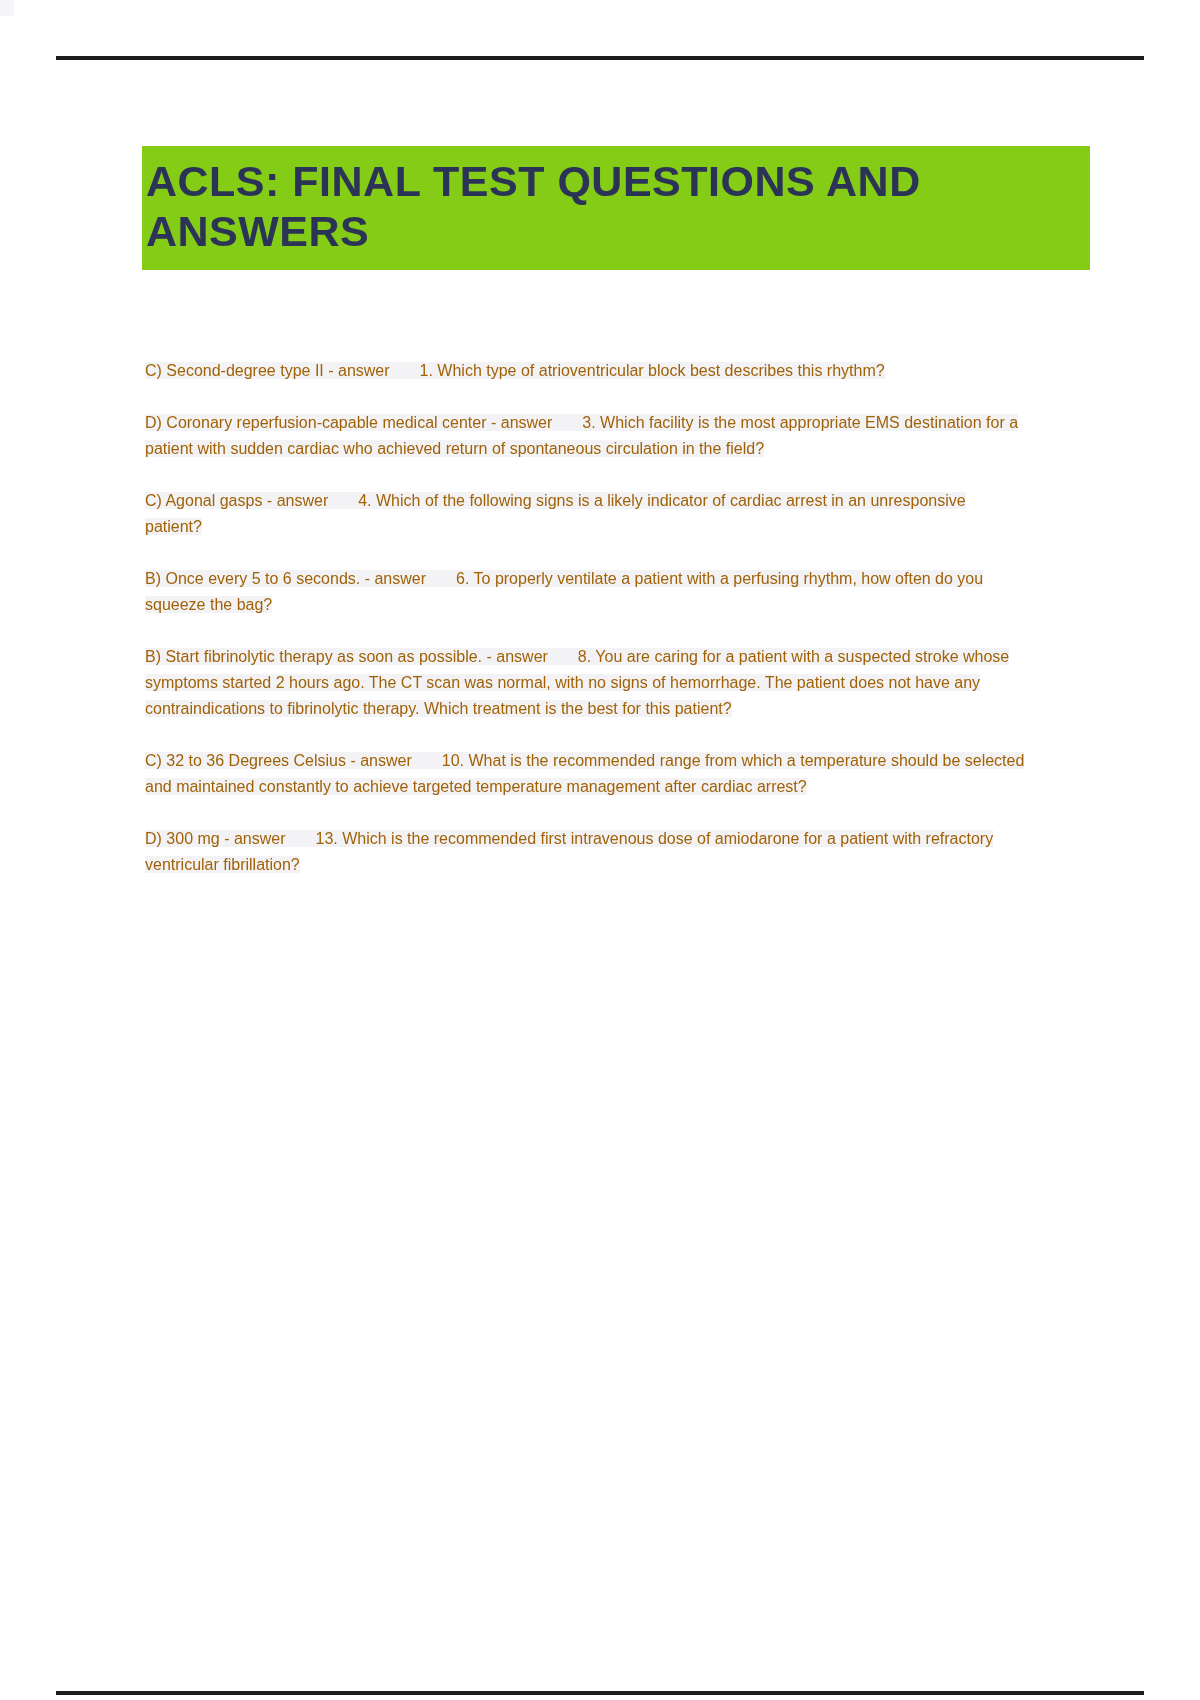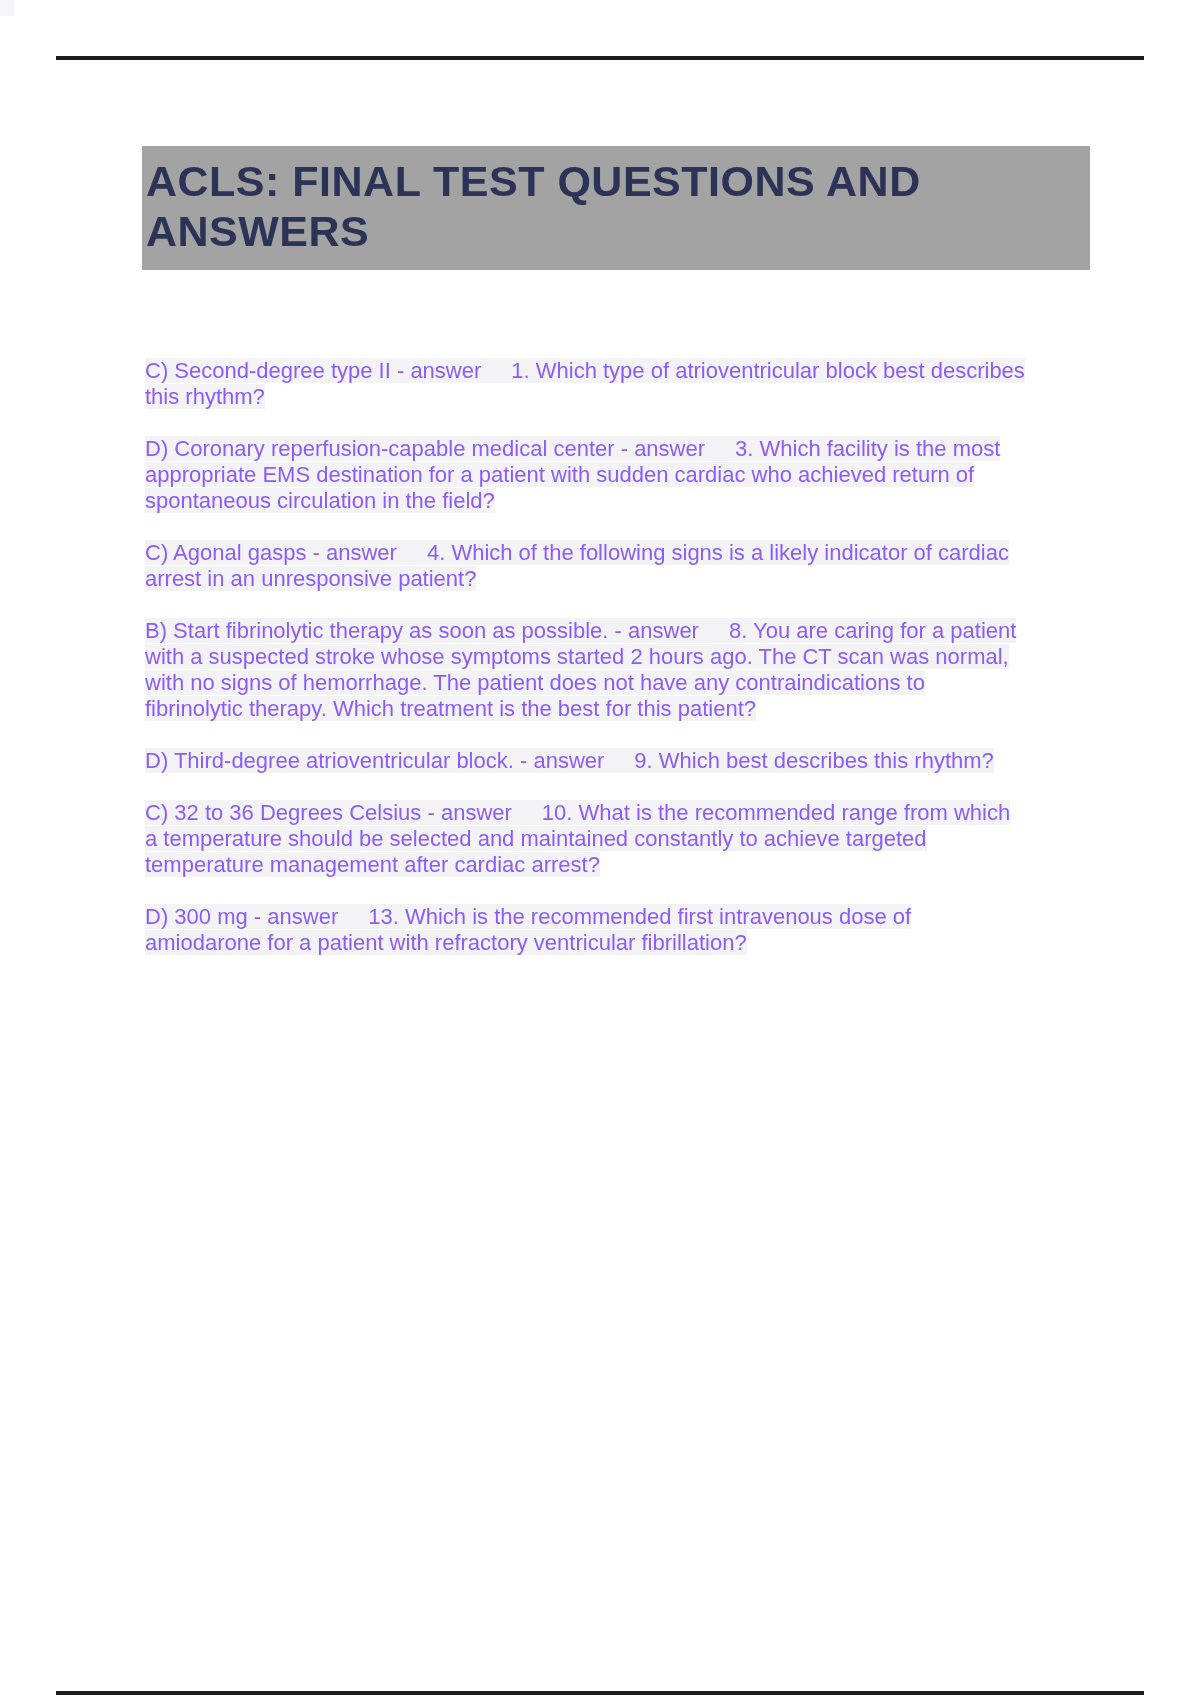--- a/index.html
+++ b/index.html
@@ -26,40 +26,40 @@
   }
   .rule.top { top: 56px; }
   .rule.bottom { top: 1691px; }
   .title-block {
     position: absolute;
     left: 142px;
     top: 146px;
     width: 948px;
     box-sizing: border-box;
     padding: 10px 8px 14px 4px;
-    background: #a3a3a3;
+    background: #84cc16;
   }
   .title-text {
     font-size: 43px;
     font-weight: bold;
     line-height: 50px;
     color: #2b3356;
     letter-spacing: 0.5px;
   }
   .content {
     position: absolute;
     left: 145px;
     top: 358px;
     width: 880px;
   }
   .qa {
     margin: 0 0 26px 0;
-    font-size: 22px;
+    font-size: 16px;
     line-height: 26px;
-    color: #8b5cf6;
+    color: #a16207;
   }
   .hl {
     background: #f3f3f6;
   }
   .tab {
     display: inline-block;
     width: 30px;
   }
 </style>
 </head>
@@ -78,25 +78,25 @@
   <div class="content">
 
     <p class="qa"><span class="hl"><span>C) Second-degree type II</span> <span>- answer</span><span class="tab"></span><span>1. Which type of atrioventricular block best describes this rhythm?</span></span></p>
 
 
     <p class="qa"><span class="hl"><span>D) Coronary reperfusion-capable medical center</span> <span>- answer</span><span class="tab"></span><span>3. Which facility is the most appropriate EMS destination for a patient with sudden cardiac who achieved return of spontaneous circulation in the field?</span></span></p>
 
     <p class="qa"><span class="hl"><span>C) Agonal gasps</span> <span>- answer</span><span class="tab"></span><span>4. Which of the following signs is a likely indicator of cardiac arrest in an unresponsive patient?</span></span></p>
 
 
+    <p class="qa"><span class="hl"><span>B) Once every 5 to 6 seconds.</span> <span>- answer</span><span class="tab"></span><span>6. To properly ventilate a patient with a perfusing rhythm, how often do you squeeze the bag?</span></span></p>
 
 
     <p class="qa"><span class="hl"><span>B) Start fibrinolytic therapy as soon as possible.</span> <span>- answer</span><span class="tab"></span><span>8. You are caring for a patient with a suspected stroke whose symptoms started 2 hours ago. The CT scan was normal, with no signs of hemorrhage. The patient does not have any contraindications to fibrinolytic therapy. Which treatment is the best for this patient?</span></span></p>
 
-    <p class="qa"><span class="hl"><span>D) Third-degree atrioventricular block.</span> <span>- answer</span><span class="tab"></span><span>9. Which best describes this rhythm?</span></span></p>
 
     <p class="qa"><span class="hl"><span>C) 32 to 36 Degrees Celsius</span> <span>- answer</span><span class="tab"></span><span>10. What is the recommended range from which a temperature should be selected and maintained constantly to achieve targeted temperature management after cardiac arrest?</span></span></p>
 
     <p class="qa"><span class="hl"><span>D) 300 mg</span> <span>- answer</span><span class="tab"></span><span>13. Which is the recommended first intravenous dose of amiodarone for a patient with refractory ventricular fibrillation?</span></span></p>
 
   </div>
 
   <div class="rule bottom"></div>
 
 </div>

